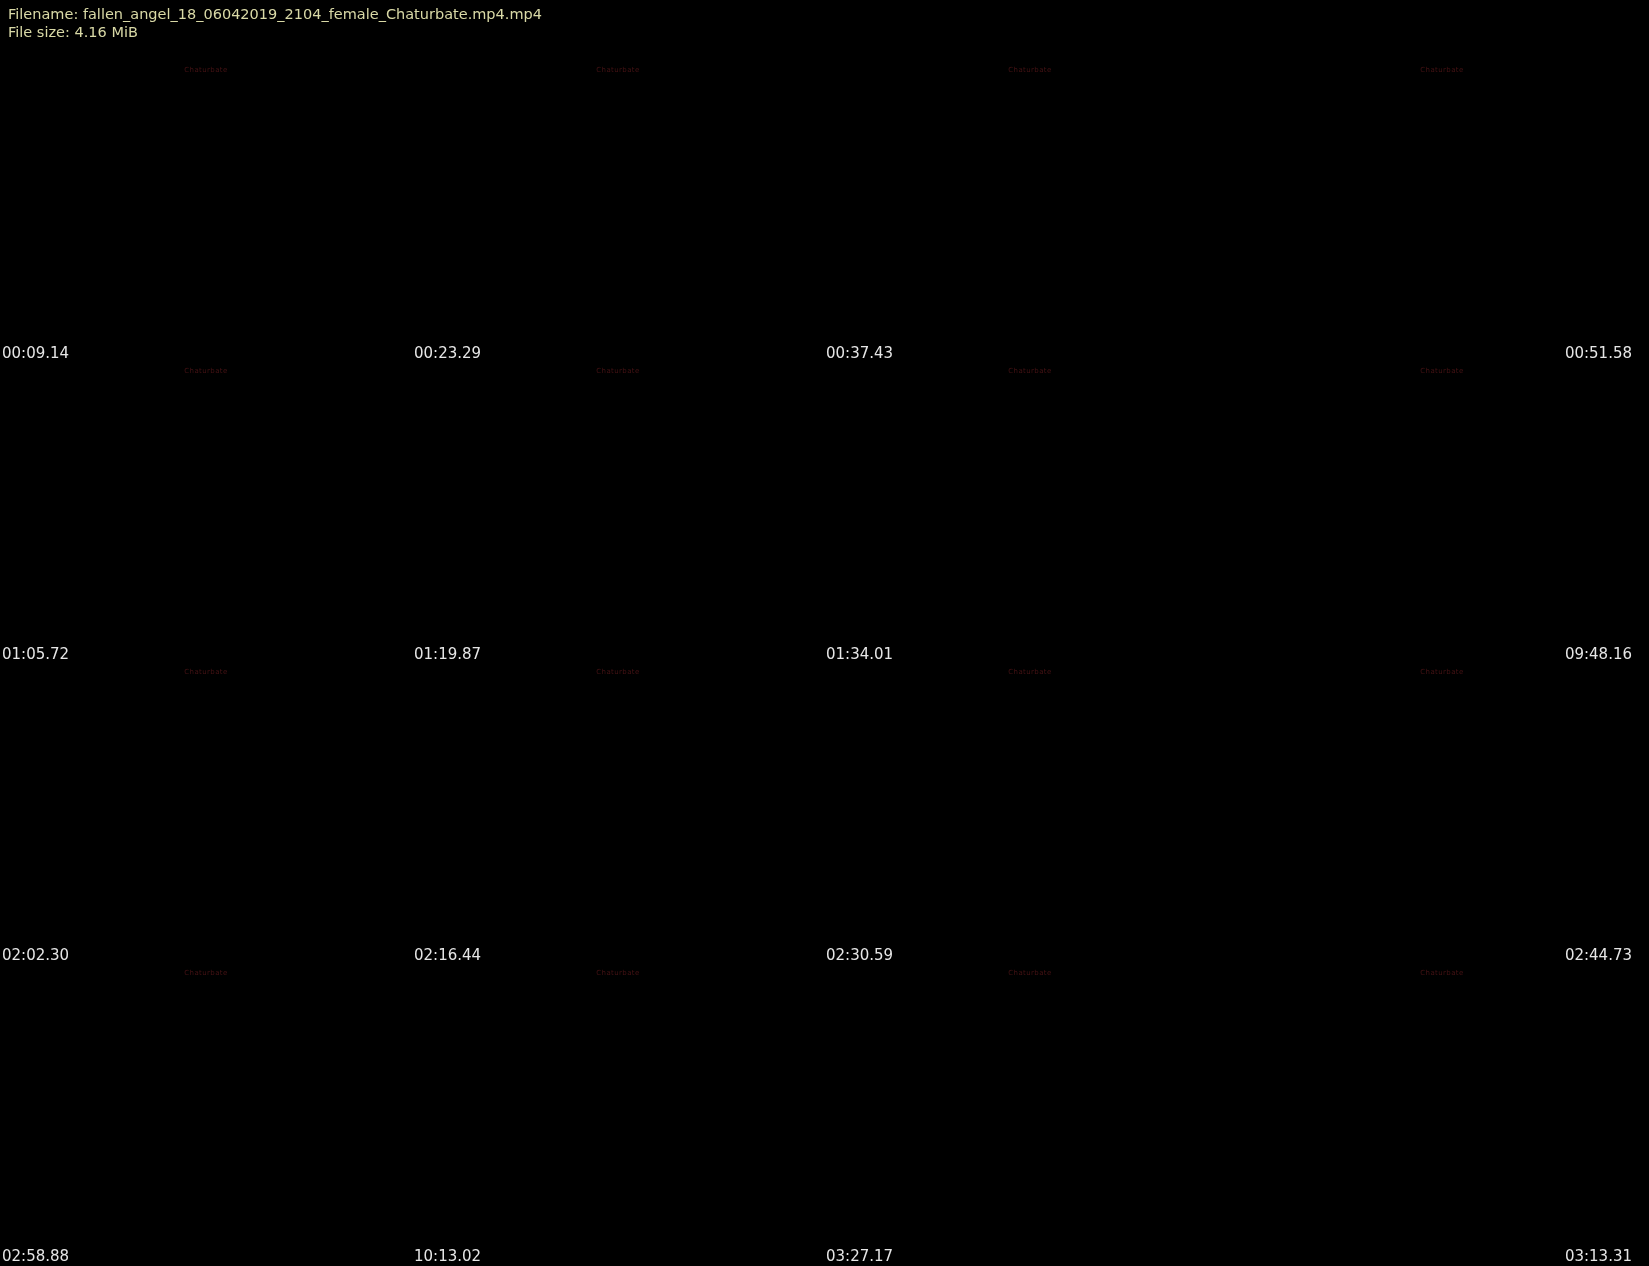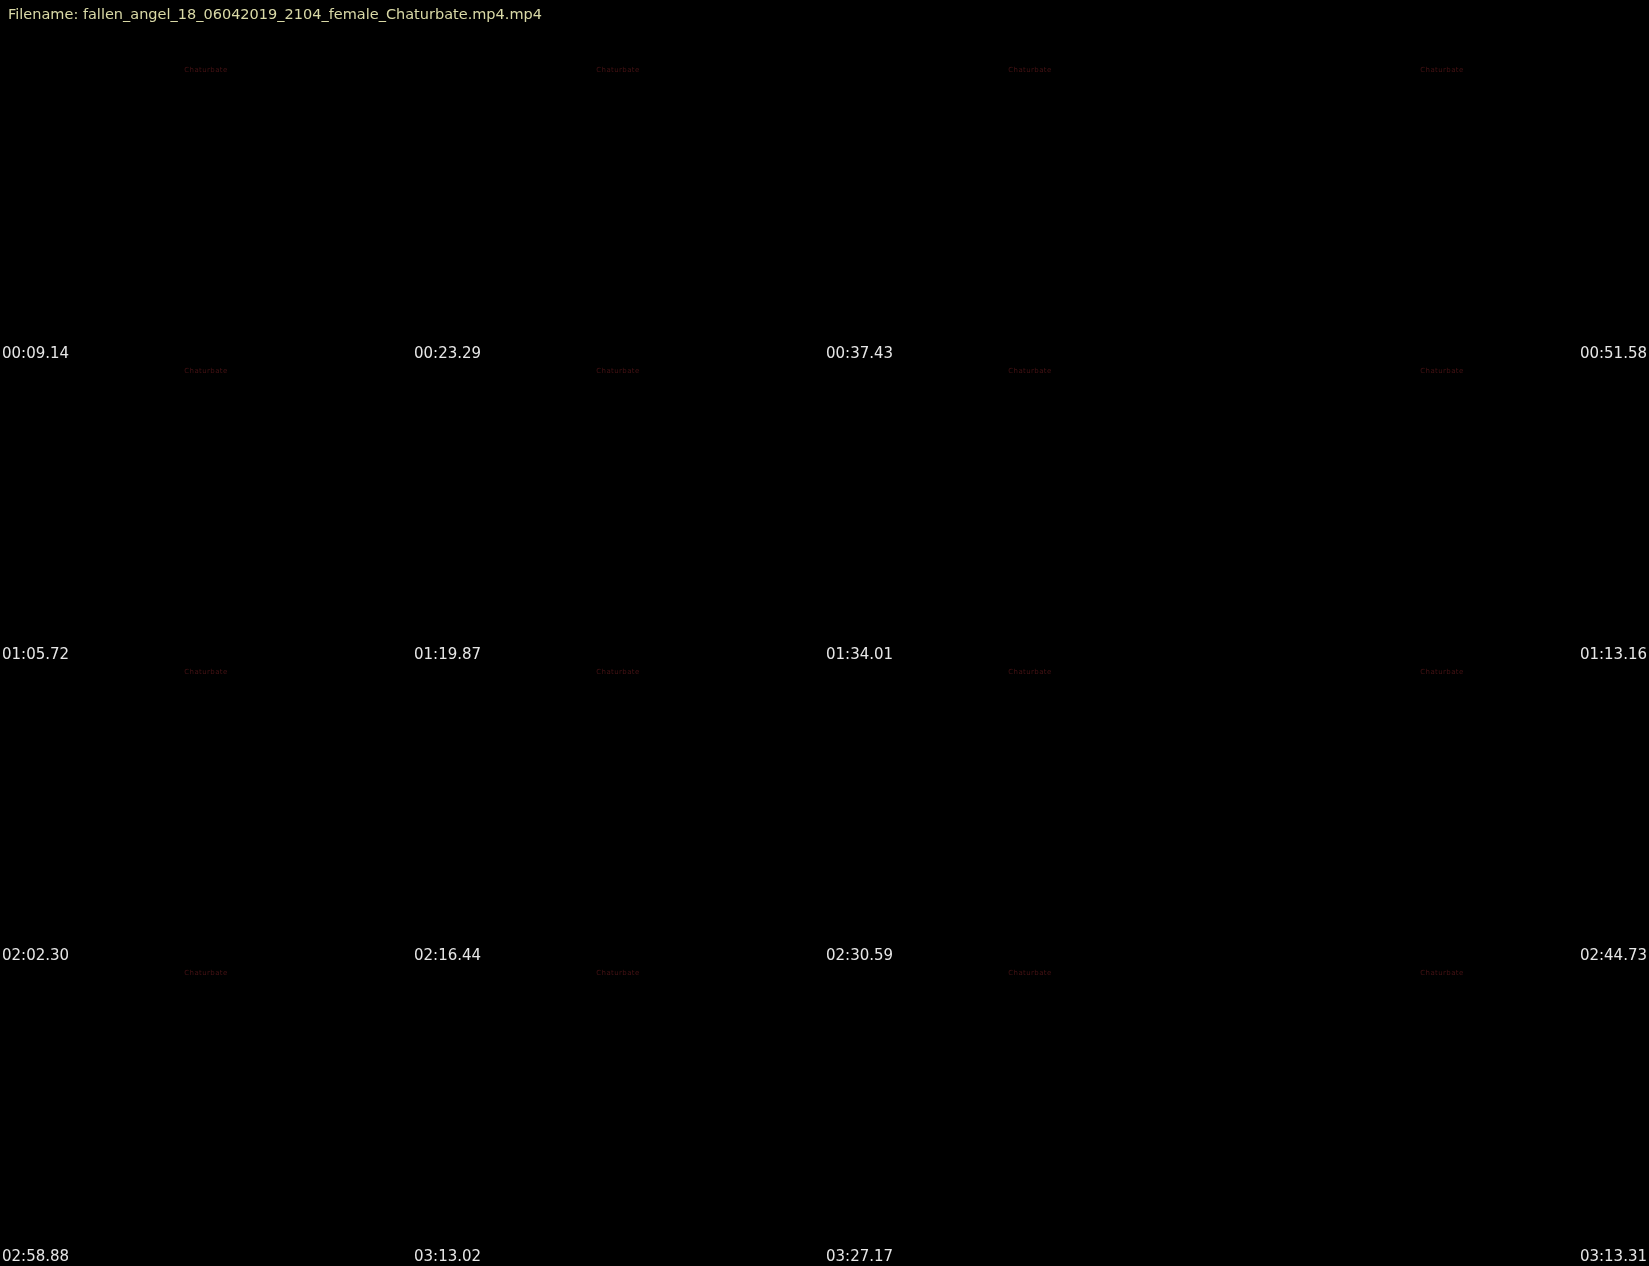--- a/index.html
+++ b/index.html
@@ -95,28 +95,29 @@
   .timestamp {
     position: absolute;
     bottom: 3px;
     font-size: 15px;
     line-height: 14px;
     color: #e6e6e6;
     white-space: nowrap;
     text-shadow: 0 0 2px #000;
   }
   .ts-left  { left: 2px; }
-  .ts-right { right: 1px; margin-top: 16px; }
+  .ts-right { right: 16px; margin-top: 16px; }
 </style>
 </head>
 <body>
 
 <div id="header">
   <div class="meta-left">
     <div class="meta-line">Filename: fallen_angel_18_06042019_2104_female_Chaturbate.mp4.mp4</div>
+    <div class="meta-line">File size: 4.16 MiB</div>
   </div>
 </div>
 
 <div id="sheet">
 
   <div class="row">
     <div class="cell c0">
       <div class="thumb">
         <div class="watermark">Chaturbate</div>
       </div>
@@ -158,21 +159,21 @@
     <div class="cell c2">
       <div class="thumb">
         <div class="watermark">Chaturbate</div>
       </div>
       <div class="timestamp ts-left">01:34.01</div>
     </div>
     <div class="cell c3">
       <div class="thumb">
         <div class="watermark">Chaturbate</div>
       </div>
-      <div class="timestamp ts-right">01:13.16</div>
+      <div class="timestamp ts-right">09:48.16</div>
     </div>
   </div>
 
   <div class="row">
     <div class="cell c0">
       <div class="thumb">
         <div class="watermark">Chaturbate</div>
       </div>
       <div class="timestamp ts-left">02:02.30</div>
     </div>
@@ -200,21 +201,21 @@
     <div class="cell c0">
       <div class="thumb">
         <div class="watermark">Chaturbate</div>
       </div>
       <div class="timestamp ts-left">02:58.88</div>
     </div>
     <div class="cell c1">
       <div class="thumb">
         <div class="watermark">Chaturbate</div>
       </div>
-      <div class="timestamp ts-left">03:13.02</div>
+      <div class="timestamp ts-left">10:13.02</div>
     </div>
     <div class="cell c2">
       <div class="thumb">
         <div class="watermark">Chaturbate</div>
       </div>
       <div class="timestamp ts-left">03:27.17</div>
     </div>
     <div class="cell c3">
       <div class="thumb">
         <div class="watermark">Chaturbate</div>

